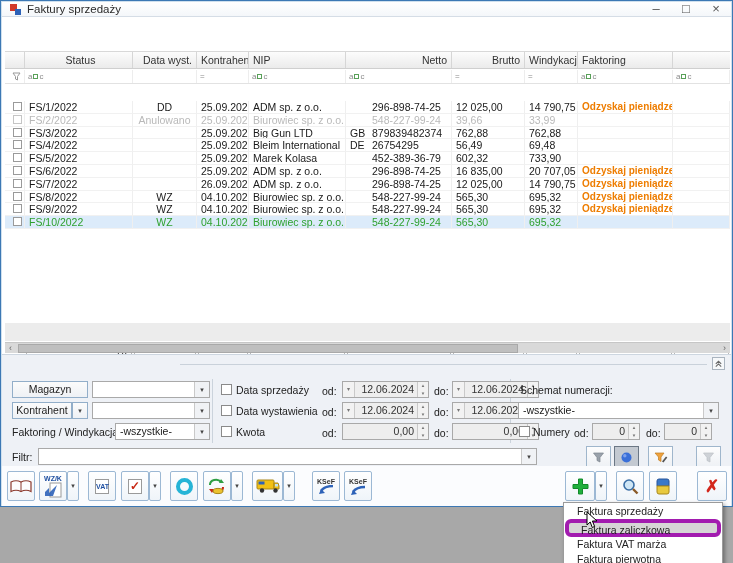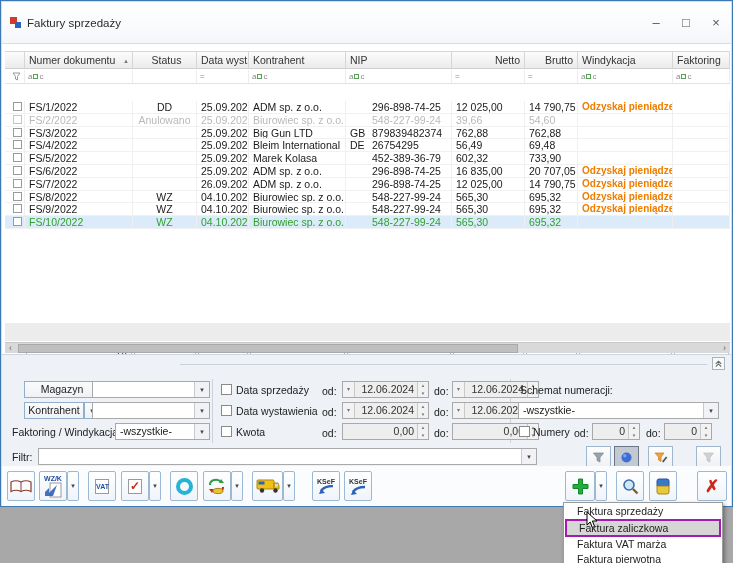--- a/index.html
+++ b/index.html
@@ -3,21 +3,21 @@
 <meta charset="utf-8">
 <style>
   * { margin:0; padding:0; box-sizing:border-box; }
   body { font-family:"Liberation Sans", sans-serif; }
   .screen { position:relative; width:733px; height:563px; background:#a8a8a8; overflow:hidden;
             font-size:11px; color:#1a1a1a; }
   .window { position:absolute; left:0; top:0; width:733px; height:507px; background:#ffffff;
             border:1px solid #3c78b4; box-shadow:0 0 0 1px #cfe0ee inset; }
 
   
-  .titlebar { position:absolute; left:1px; top:1px; right:1px; height:42px;
+  .titlebar { position:absolute; left:1px; top:1px; right:1px; height:15px;
               background:linear-gradient(#ffffff,#f4f7fa); border-bottom:1px solid #d5dde6;
               display:flex; align-items:center; }
   .app-icon { width:11px; height:11px; margin:0 6px 0 8px; position:relative; }
   .app-icon .r { position:absolute; left:0; top:0; width:7px; height:7px; background:#d23a2a; }
   .app-icon .b { position:absolute; right:0; bottom:0; width:6px; height:6px; background:#2d62b8; }
   .title { font-size:11.5px; color:#2b2b2b; }
   .win-controls { margin-left:auto; display:flex; }
   .win-btn { width:30px; height:22px; text-align:center; line-height:22px; color:#555; font-size:13px; cursor:default; }
 
   
@@ -70,21 +70,21 @@
   
   .panel { position:absolute; left:1px; top:353px; right:1px; height:112px; background:#eef1f6;
            border-top:1px solid #cdd6e0; font-size:10.5px; }
   .panel-label { position:absolute; left:10px; top:3px; color:#333; background:#eef1f6; padding-right:6px; z-index:2; }
   .panel-line { position:absolute; left:178px; right:24px; top:9px; border-top:1px solid #c9d1da; }
   .collapse-btn { position:absolute; right:6px; top:2px; width:13px; height:13px; background:#f6f8fa;
                   border:1px solid #aab4bf; display:flex; align-items:center; justify-content:center; }
   .vdiv { position:absolute; top:24px; height:64px; border-left:1px solid #cbd3dc; }
   .ctl { position:absolute; height:17px; }
   .btn { background:linear-gradient(#fbfbfb,#eef1f5); border:1px solid #92aec9; text-align:center;
-         line-height:15px; color:#222;margin-left:12px; }
+         line-height:15px; color:#222; }
   .splitarrow { border-left:1px solid #92aec9; width:15px; text-align:center; line-height:15px; font-size:7px; color:#444; }
   .combo { background:#fff; border:1px solid #a9a9a9; display:flex; }
   .combo .val { flex:1; line-height:15px; padding-left:4px; overflow:hidden; white-space:nowrap; }
   .combo .dd { width:15px; border-left:1px solid #c9c9c9; background:#f0f2f5; text-align:center;
                line-height:15px; font-size:7px; color:#444; }
   .chk { position:absolute; width:11px; height:11px; border:1px solid #8a8a8a; background:#fff; }
   .lbl { position:absolute; line-height:13px; color:#222; white-space:nowrap; }
   .datefield { position:absolute; height:17px; display:flex; border:1px solid #a9a9a9; background:#eeeeee; }
   .datefield .dd { width:12px; border-right:1px solid #c9c9c9; background:#f2f2f2; font-size:6px;
                    text-align:center; line-height:15px; color:#777; }
@@ -106,21 +106,21 @@
   .ic-lbl { font-size:7px; font-weight:bold; color:#1f4fa0; line-height:7px; }
   .ic-lbl.dark { color:#333; }
   .sheet { width:14px; height:15px; background:#fff; border:1px solid #9a9a9a; position:relative; }
   .ring { width:17px; height:17px; border:4px solid #26b4d6; border-radius:50%; }
   .red-x { color:#d3261b; font-weight:bold; font-size:17px; line-height:17px; }
 
   
   .menu { position:absolute; left:563px; top:502px; width:160px; background:#ffffff;
           border:1px solid #9b9b9b; box-shadow:2px 2px 4px rgba(0,0,0,.35); padding:1px; z-index:40; }
   .mi { height:15px; line-height:15px; padding-left:12px; font-size:10.5px; color:#222; }
-  .mi.hl { height:18px; line-height:14px; background:#d6d6d6; border:2px solid #a21caf; border-radius:0; }
+  .mi.hl { height:18px; line-height:14px; background:#d6d6d6; border:4px solid #a21caf; border-radius:6px; }
 
   .cursor { position:absolute; left:586px; top:511px; z-index:60; }
 </style>
 </head>
 <body>
 
 <div class="screen">
   <div class="window">
 
     <div class="titlebar">
@@ -132,21 +132,20 @@
       <span class="win-controls">
         <span class="win-btn">–</span>
         <span class="win-btn">□</span>
         <span class="win-btn">×</span>
       </span>
     </div>
 
 
     <div class="ghead gcols">
       <div class="hc"></div>
-      <div class="hc"><span>Numer dokumentu</span><span class="sort">▲</span></div>
       <div class="hc" style="text-align:center;">Status</div>
       <div class="hc hr">Data wyst.</div>
       <div class="hc">Kontrahent</div>
       <div class="hc">NIP</div>
       <div class="hc hr">Netto</div>
       <div class="hc hr">Brutto</div>
       <div class="hc">Windykacja</div>
       <div class="hc">Faktoring</div>
     </div>
 
@@ -189,21 +188,21 @@
         <div class="cell"><span class="cb"></span></div>
         <div class="cell c-num">FS/2/2022</div>
         <div class="cell c-status">Anulowano</div>
         <div class="cell c-date">25.09.2022</div>
         <div class="cell">Biurowiec sp. z o.o.</div>
         <div class="cell c-nip">
             <span class="kraj"></span>
             <span class="nipv">548-227-99-24</span>
           </div>
         <div class="cell c-netto">39,66</div>
-        <div class="cell c-brutto">54,60</div>
+        <div class="cell c-brutto">33,99</div>
         <div class="cell c-wind"></div>
         <div class="cell"></div>
       </div>
 
       <div class="trow gcols">
         <div class="cell"><span class="cb"></span></div>
         <div class="cell c-num">FS/3/2022</div>
         <div class="cell c-status"></div>
         <div class="cell c-date">25.09.2022</div>
         <div class="cell">Big Gun LTD</div>

